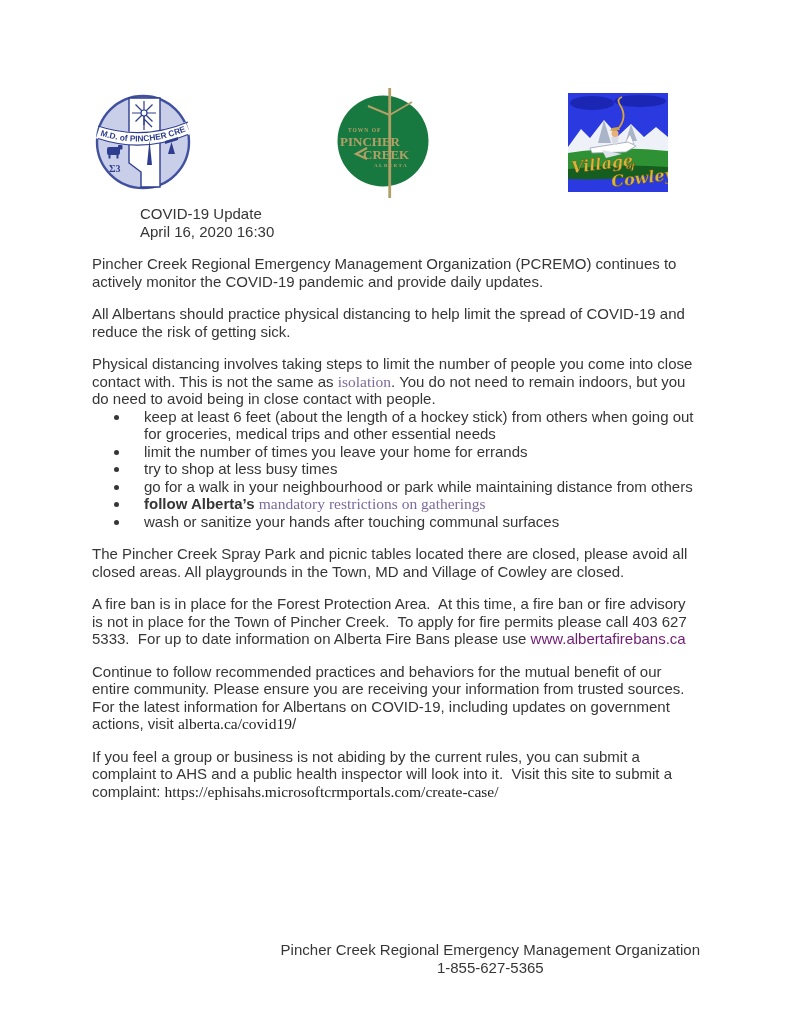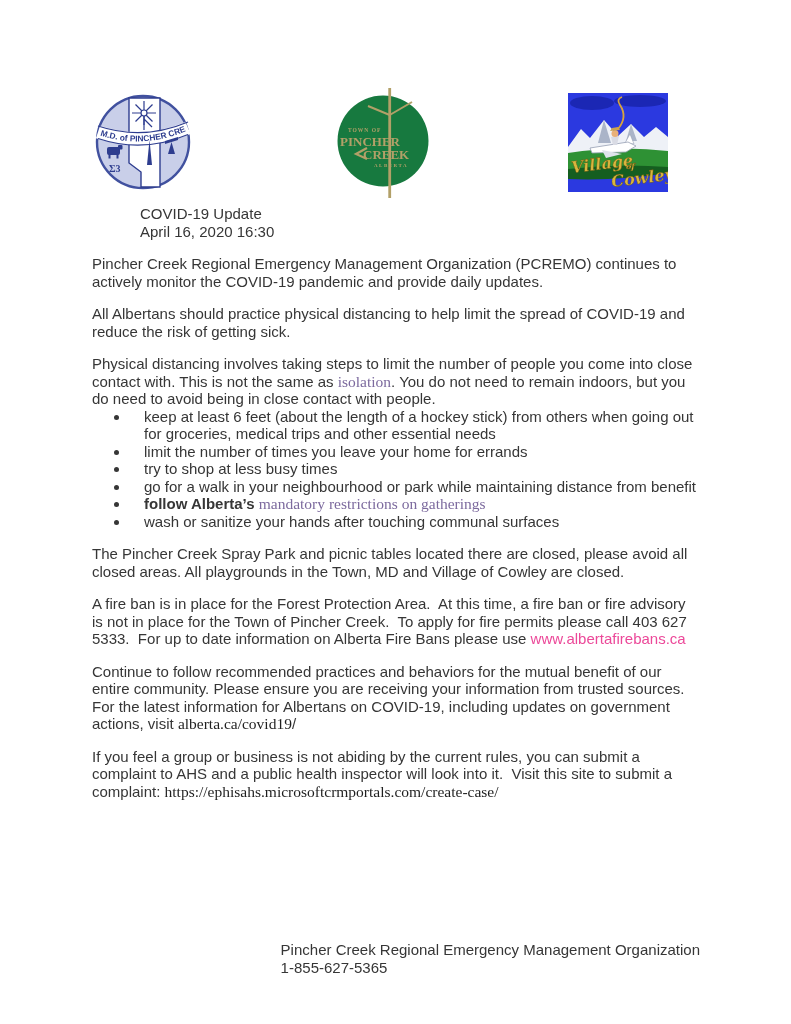--- a/index.html
+++ b/index.html
@@ -14,24 +14,24 @@
   .logo{position:absolute;display:block;}
   .logo-md{left:0;top:4px;}
   .logo-town{left:245px;top:0;}
   .logo-cowley{left:476px;top:5px;}
   .title-block{margin-top:7px;font-size:15px;line-height:17.5px;white-space:pre-wrap;margin-left:48px;}
   .para{margin:15px 0 0 0;font-size:15px;line-height:17.5px;white-space:pre-wrap;}
   ul.protect-list{margin:0;padding:0 0 0 38px;font-size:15px;line-height:17.5px;list-style:disc;}
   ul.protect-list li{padding-left:14px;margin:0;}
   a.link{cursor:pointer;}
   a.purple{color:#7c6a9e;font-family:"Liberation Serif",serif;font-size:15.5px;}
-  a.blue{color:#ec4899;}
+  a.blue{color:#701a75;}
   a.dark-serif{color:#1f1f1f;font-family:"Liberation Serif",serif;font-size:15.5px;text-align:center;}
   .bold{font-weight:bold;text-align:right;}
-  .footer{position:absolute;top:941px;right:91px;text-align:left;font-size:15px;line-height:18px;color:#363636;}
+  .footer{position:absolute;top:941px;right:91px;text-align:center;font-size:15px;line-height:18px;color:#363636;}
   svg text{user-select:none;}
 </style>
 </head>
 <body>
 
 <div class="content">
 
   <div class="logo-row">
 
     <svg class="logo logo-md" width="102" height="102" viewBox="0 0 102 102">
@@ -108,21 +108,21 @@
   <p class="para">Pincher Creek Regional Emergency Management Organization (PCREMO) continues to actively monitor the COVID-19 pandemic and provide daily updates.</p>
 
   <p class="para">All Albertans should practice physical distancing to help limit the spread of COVID-19 and reduce the risk of getting sick.</p>
 
   <p class="para"><span>Physical distancing involves taking steps to limit the number of people you come into close contact with. This is not the same as </span><a class="link purple">isolation</a><span>. You do not need to remain indoors, but you do need to avoid being in close contact with people.</span></p>
 
   <ul class="protect-list">
     <li>keep at least 6 feet (about the length of a hockey stick) from others when going out for groceries, medical trips and other essential needs</li>
     <li>limit the number of times you leave your home for errands</li>
     <li>try to shop at less busy times</li>
-    <li>go for a walk in your neighbourhood or park while maintaining distance from benefit</li>
+    <li>go for a walk in your neighbourhood or park while maintaining distance from others</li>
     <li><span class="bold">follow Alberta’s </span><a class="link purple">mandatory restrictions on gatherings</a></li>
     <li>wash or sanitize your hands after touching communal surfaces</li>
   </ul>
 
   <p class="para">The Pincher Creek Spray Park and picnic tables located there are closed, please avoid all closed areas. All playgrounds in the Town, MD and Village of Cowley are closed.</p>
 
   <p class="para"><span>A fire ban is in place for the Forest Protection Area.  At this time, a fire ban or fire advisory is not in place for the Town of Pincher Creek.  To apply for fire permits please call 403 627 5333.  For up to date information on Alberta Fire Bans please use </span><a class="link blue">www.albertafirebans.ca</a></p>
 
   <p class="para"><span>Continue to follow recommended practices and behaviors for the mutual benefit of our entire community. Please ensure you are receiving your information from trusted sources. For the latest information for Albertans on COVID-19, including updates on government actions, visit </span><a class="link dark-serif">alberta.ca/covid19</a><span>/</span></p>
 

